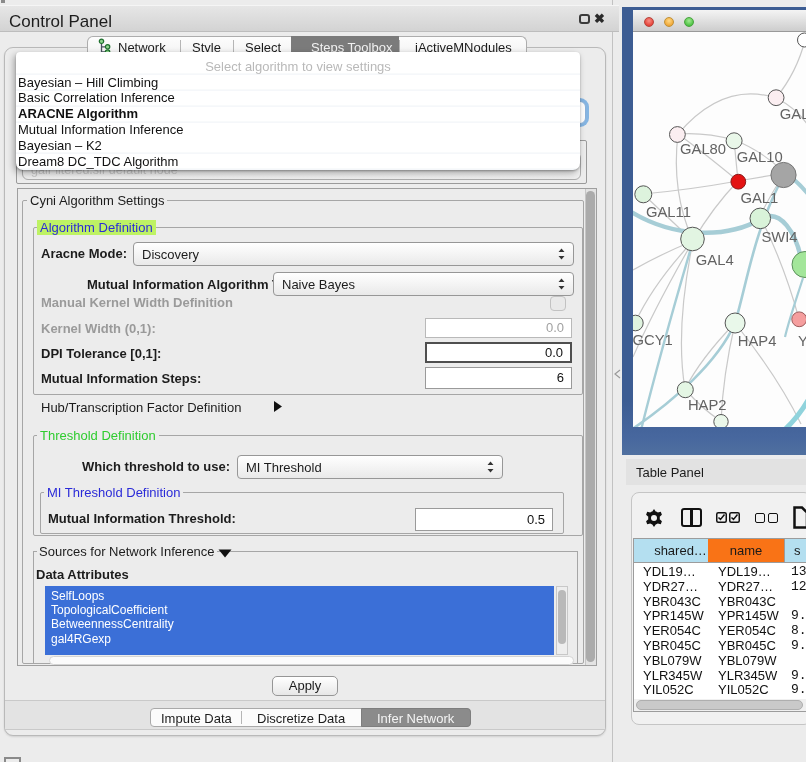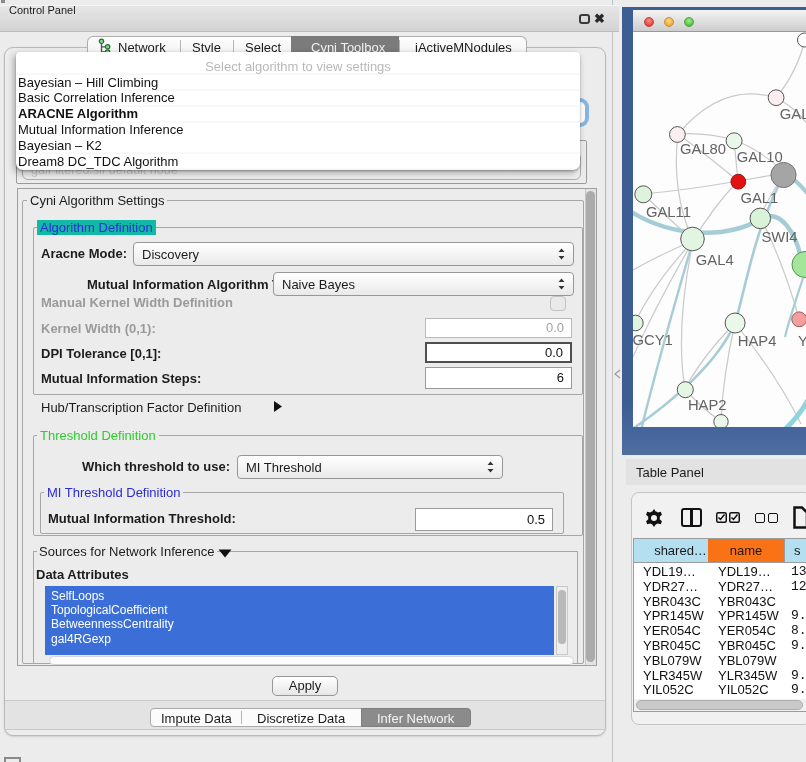--- a/index.html
+++ b/index.html
@@ -23,54 +23,54 @@
 .gbox { position:absolute; border:1px solid #a6a6a6; border-radius:2px; }
 .gtitle { position:absolute; top:-8px; background:#ececec; padding:0 3px; font-size:13px; white-space:nowrap; }
 </style>
 </head>
 <body>
 
 <div class="abs" style="left:0;top:0;width:613px;height:762px;background:#ececec;border-right:1px solid #c2c2c2;"></div>
 <div class="abs" style="left:1px;top:0;width:4px;height:3px;background:#8a8a8a;"></div>
 
 <div class="abs" style="left:0;top:5px;width:619px;height:27px;background:linear-gradient(#e6e6e6,#d3d3d3);border-top:1px solid #f5f5f5;border-bottom:1px solid #bdbdbd;"></div>
-<div class="abs lbl" style="left:9px;top:4px;font-size:11px;">Control Panel</div>
+<div class="abs lbl" style="left:9px;top:12px;font-size:17px;">Control Panel</div>
 <div class="abs" style="left:579px;top:14px;width:11px;height:10px;border:2px solid #3a3a3a;border-radius:3px;"></div>
 <div class="abs" style="left:594px;top:11px;font-size:13px;font-weight:bold;color:#2a2a2a;">✖</div>
 
 <div class="abs" style="left:4px;top:47px;width:602px;height:689px;background:#ececec;border:1px solid #b9b9b9;border-radius:9px;box-shadow:0 1px 2px rgba(0,0,0,0.12);"></div>
 
 <div class="abs" style="left:87px;top:36px;width:440px;height:21px;background:linear-gradient(#fdfdfd,#f1f1f1);border:1px solid #adadad;border-bottom:none;border-radius:6px 6px 0 0;"></div>
 <div class="abs" style="left:180px;top:40px;width:1px;height:14px;background:#b5b5b5;"></div>
 <div class="abs" style="left:233px;top:40px;width:1px;height:14px;background:#b5b5b5;"></div>
 <div class="abs" style="left:291px;top:36px;width:108px;height:21px;background:#7b7b7b;"></div>
 <div class="abs" style="left:399px;top:40px;width:1px;height:14px;background:#b5b5b5;"></div>
 
 <svg class="abs" style="left:98px;top:37px;" width="16" height="17" viewBox="0 0 16 17">
   <path d="M3.5 6 L3.5 15 L7.5 15 M3.5 9.8 L7.5 9.8" stroke="#4a5160" stroke-width="1.3" fill="none"></path>
   <circle cx="3.5" cy="4.3" r="2.2" fill="#8fd48f" stroke="#1d6f2d" stroke-width="1.2"></circle>
   <circle cx="9.6" cy="9.8" r="2.2" fill="#8fd48f" stroke="#1d6f2d" stroke-width="1.2"></circle>
   <circle cx="9.6" cy="15" r="2.2" fill="#8fd48f" stroke="#1d6f2d" stroke-width="1.2"></circle>
 </svg>
 <div class="abs lbl" style="left:118px;top:40px;">Network</div>
 <div class="abs lbl" style="left:192px;top:40px;">Style</div>
 <div class="abs lbl" style="left:245px;top:40px;text-align:center;">Select</div>
-<div class="abs lbl" style="left:311px;top:40px;color:#f2f2f2;">Cyni Toolbox</div>
+<div class="abs lbl" style="left:311px;top:40px;color:#f2f2f2;">Steps Toolbox</div>
 <div class="abs lbl" style="left:415px;top:40px;">jActiveMNodules</div>
 
 <div class="abs" style="left:17px;top:188px;width:580px;height:478px;border:1px solid #9f9f9f;background:#ececec;"></div>
 
 <div class="abs" style="left:585px;top:189px;width:11px;height:476px;background:#e3e3e3;border-left:1px solid #c6c6c6;"></div>
 <div class="abs" style="left:586px;top:191px;width:9px;height:471px;background:#ababab;border-radius:5px;"></div>
 
 <div class="abs" style="left:22px;top:200px;width:562px;height:464px;border:1px solid #a6a6a6;border-radius:2px;"></div>
 <div class="abs lbl" style="left:27px;top:193px;background:#ececec;padding:0 3px;">Cyni Algorithm Settings</div>
 
 <div class="gbox" style="left:33px;top:227px;width:550px;height:168px;"></div>
-<div class="gtitle" style="left:37px;top:220px;color:#2b2bd8;background:#14b8a6;">Algorithm Definition</div>
+<div class="gtitle" style="left:37px;top:220px;color:#2b2bd8;background:#bef264;">Algorithm Definition</div>
 
 <div class="abs lbl b" style="left:41px;top:246px;">Aracne Mode:</div>
 <div class="combo" style="left:133px;top:242px;width:441px;height:24px;">
     <span class="ct">Discovery</span>
     <svg class="car" viewBox="0 0 9 14">
       <path d="M1.5 5 L4.5 1.5 L7.5 5 Z M1.5 9 L4.5 12.5 L7.5 9 Z" fill="#333"></path>
     </svg>
   </div>
 
 <div class="abs lbl b" style="left:41px;top:277px;padding-left:46px;">Mutual Information Algorithm Type:</div>

